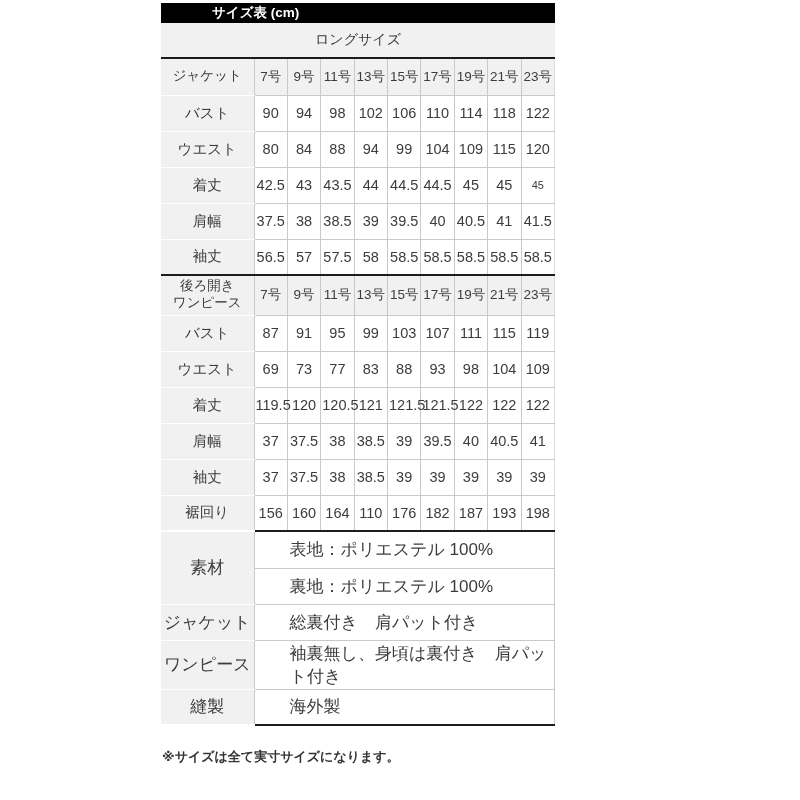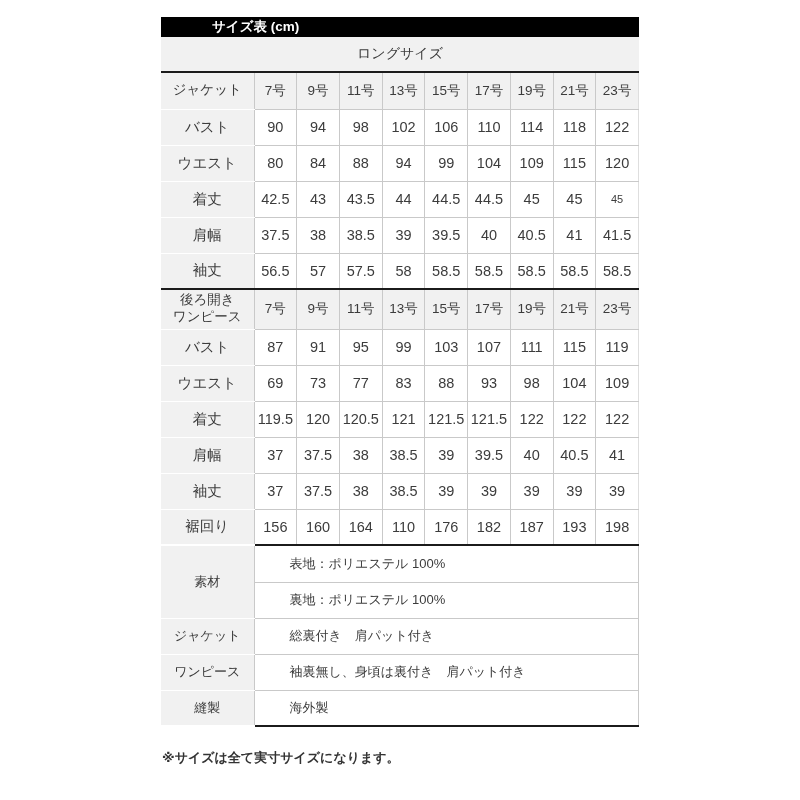--- a/index.html
+++ b/index.html
@@ -8,22 +8,22 @@
     background: #ffffff;
     width: 800px;
     height: 800px;
     overflow: hidden;
     font-family: "Liberation Sans", "DejaVu Sans", sans-serif;
     color: #3c3c3c;
   }
   .sheet {
     position: absolute;
     left: 161px;
-    top: 17px;
-    width: 478px;
+    top: 3px;
+    width: 394px;
   }
   
   .title-bar {
     background: #000000;
     color: #ffffff;
     height: 20px;
     line-height: 20px;
     font-size: 13.5px;
     font-weight: bold;
     padding-left: 51px;
@@ -71,21 +71,21 @@
   .header-row th { background: #f1f1f1; font-size: 13.5px; }
   .sec-lbl { white-space: pre-line; line-height: 1.25; }
   .sep-top th, .sep-top td { border-top: 2px solid #1b1b1b !important; }
   .size-table tr.row-tall th, .size-table tr.row-tall td { height: 40px; }
   .size-table tr:last-child th, .size-table tr:last-child td { border-bottom: 2px solid #1b1b1b; }
   td.small { font-size: 11px; }
   
   .details-table th, .details-table td {
     border: 1px solid #c9c9c9;
     height: 36px;
-    font-size: 13px;
+    font-size: 17px;
   }
   .details-table th { text-align: center; margin-left: 7px; }
   .details-table td.detail-text {
     text-align: left;
     padding-left: 35px;
     background: #ffffff;
   }
   .details-table tr:first-child th, .details-table tr:first-child td { border-top: none; }
   .details-table tr:last-child th, .details-table tr:last-child td { border-bottom: 2px solid #1b1b1b; }
   

